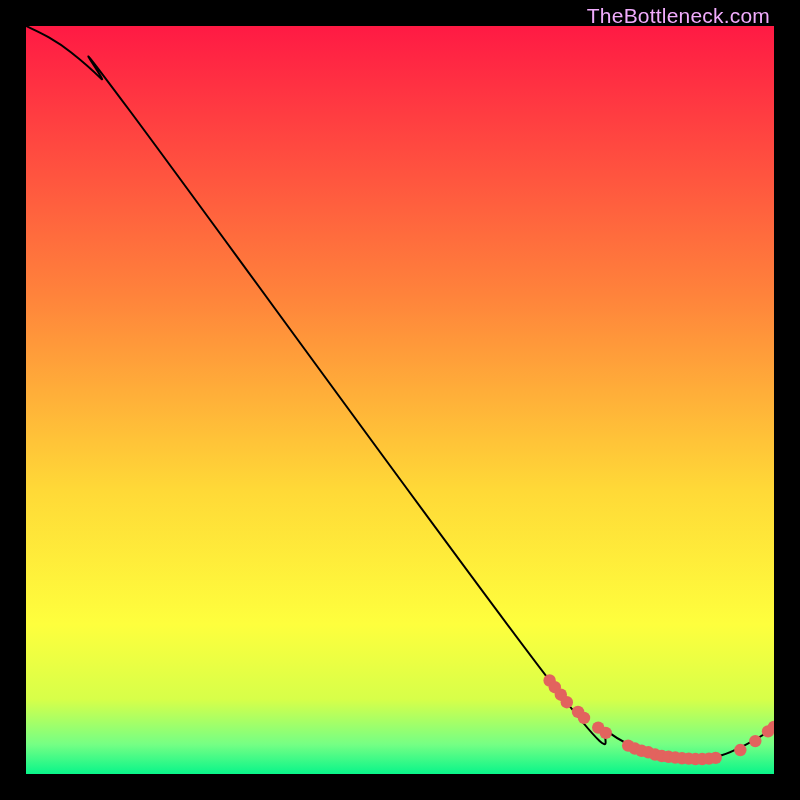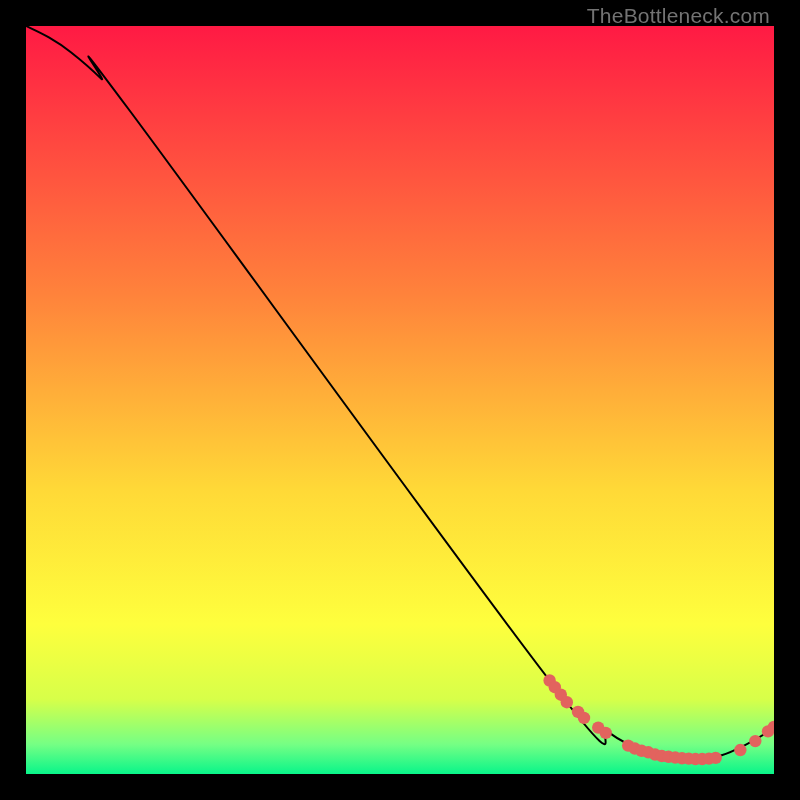--- a/index.html
+++ b/index.html
@@ -15,21 +15,21 @@
     position: absolute;
     left: 26px;
     top: 26px;
     width: 748px;
     height: 748px;
   }
   .watermark {
     position: absolute;
     top: 4px;
     right: 30px;
-    color: #737373;
+    color: #f0abfc;
     font-size: 21px;
     font-weight: 500;
     letter-spacing: 0.2px;
     font-family: Arial, Helvetica, sans-serif;
   }
   svg { display: block; }
 </style>
 </head>
 <body>
 

